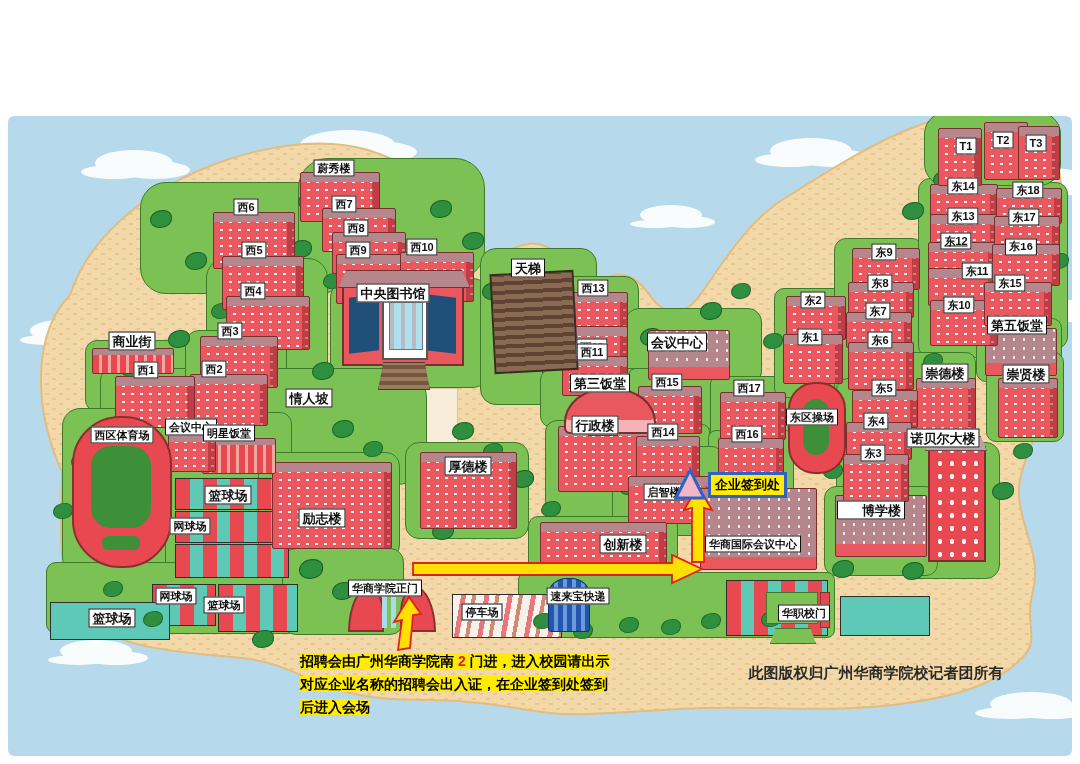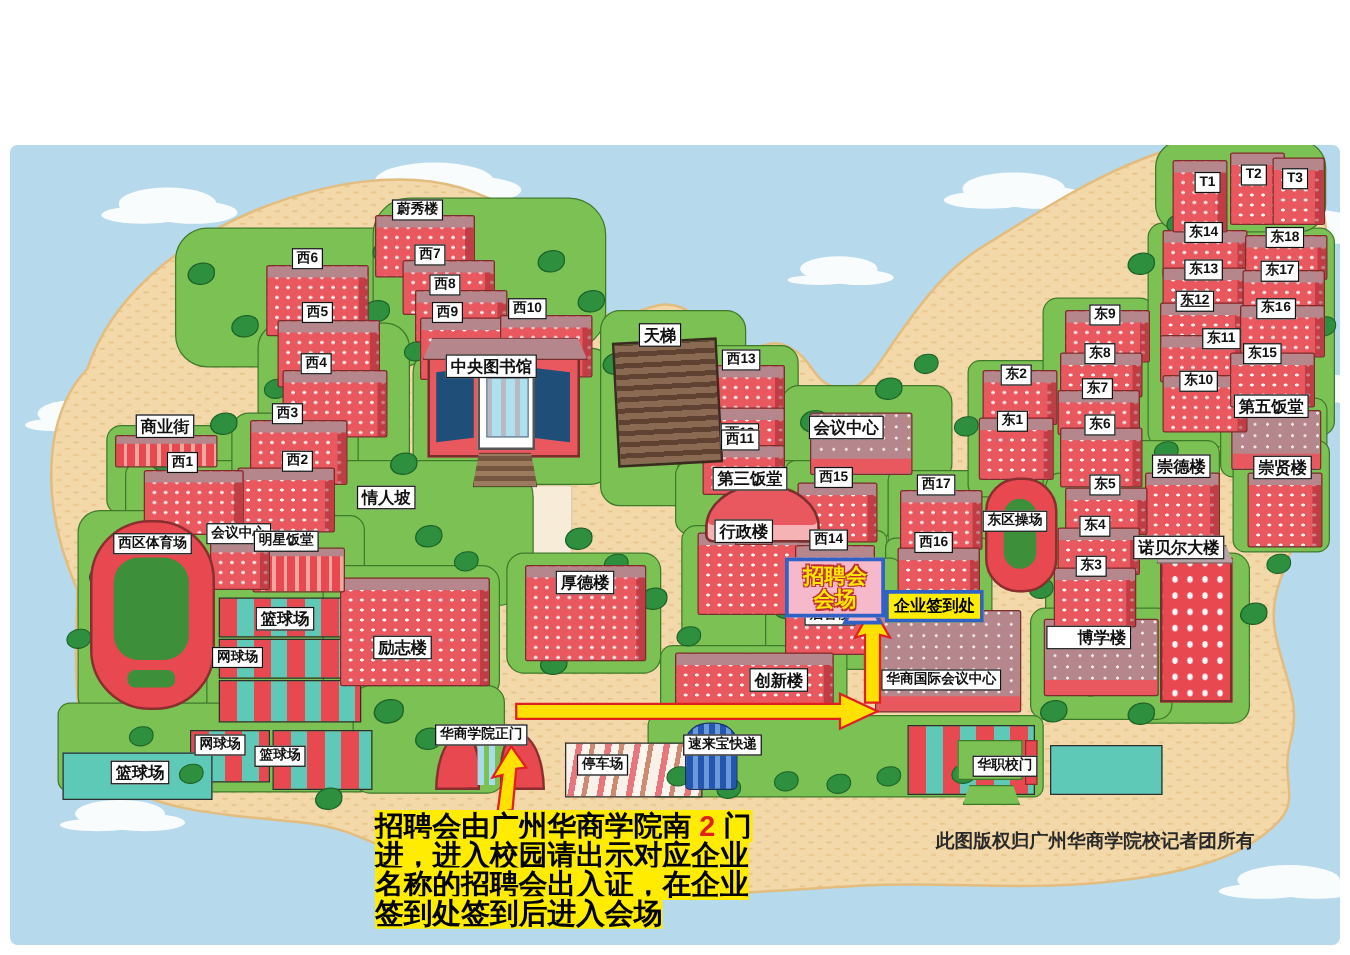--- a/index.html
+++ b/index.html
@@ -33,21 +33,21 @@
        padding:0 3px;font-weight:bold;font-size:11px;line-height:15px;color:#111;white-space:nowrap;z-index:10;}
   .lbl.md{font-size:13px;line-height:17px;}
   #fairvenue{position:absolute;left:628px;top:446px;width:74px;z-index:13;background:#f6b9cb;border:3px solid #2f62c4;
        text-align:center;font-weight:bold;font-size:17px;line-height:19px;color:#ffe800;padding:2px 0;
        text-shadow:1px 1px 0 #c03030,-1px -1px 0 #c03030,1px -1px 0 #c03030,-1px 1px 0 #c03030;}
   #signin{position:absolute;left:708px;top:472px;z-index:13;background:#ffec00;border:3px solid #2f62c4;
        font-weight:bold;font-size:13px;line-height:16px;color:#000;padding:2px 4px;white-space:nowrap;}
   #parking{position:absolute;left:616px;top:584px;width:108px;height:26px;z-index:13;background:#f6c3d0;
        border:3px solid #2f62c4;display:flex;align-items:center;justify-content:center;gap:3px;}
   #parking .ptxt{font-weight:bold;font-size:19px;color:#000;background:#ffec00;line-height:22px;white-space:nowrap;}
-  #note{position:absolute;left:300px;top:650px;width:310px;z-index:14;font-weight:bold;font-size:23px;line-height:23px;color:#000;}
+  #note{position:absolute;left:300px;top:650px;width:310px;z-index:14;font-weight:bold;font-size:14px;line-height:23px;color:#000;}
   #note span{background:#ffec00;}
   #note .rednum{color:#e02020;background:#ffec00;}
   #copyright{position:absolute;left:876px;top:673px;transform:translate(-50%,-50%);z-index:14;
        font-weight:bold;font-size:15px;color:#2a2a2a;white-space:nowrap;}
   
   #library{left:342px;top:282px;width:118px;height:80px;background:#e8585e;border:2px solid #7a2f2f;}
   #library .roof{position:absolute;left:-6px;top:-14px;width:130px;height:16px;background:#b5868c;border:1.5px solid #7a2f2f;
        clip-path:polygon(6% 0,94% 0,100% 100%,0 100%);}
   #library .panL,#library .panR{position:absolute;top:12px;width:30px;height:56px;background:#1f4e79;}
   #library .panL{left:5px;transform:skewY(-7deg);}
@@ -167,24 +167,20 @@
     <div class="g2"></div>
   </div>
 
   <svg id="arrows" viewBox="0 0 1064 640">
     <polygon points="405,447 664,447 664,439 694,453 664,467 664,459 405,459" fill="#ffe000" stroke="#e02020" stroke-width="1.8"></polygon>
     <polygon points="684,446 684,392 676,394 690,370 704,394 696,392 696,446" fill="#ffe000" stroke="#e02020" stroke-width="1.8"></polygon>
     <polygon points="390,534 394,504 386,506 401,481 413,498 405,499 402,532" fill="#ffe000" stroke="#e02020" stroke-width="1.8"></polygon>
     <polygon points="682,354 668,382 696,382" fill="#f2b6c4" stroke="#2f62c4" stroke-width="3"></polygon>
   </svg>
 
-  <div id="fairvenue" style="top:330px;left:620px;">
-    <div>招聘会</div>
-    <div>会场</div>
-  </div>
   <div id="signin" style="top:356px;left:700px;">企业签到处</div>
 
   <div id="note" style="left:292px;top:534px;">
     <span>招聘会由广州华商学院南 </span><span class="rednum">2</span><span> 门进，进入校园请出示对应企业名称的招聘会出入证，在企业签到处签到后进入会场</span>
   </div>
   <div id="copyright" style="left:868px;top:557px;">此图版权归广州华商学院校记者团所有</div>
 
 <div class="cloud" style="left: 87px; top: 34px; width: 78px; height: 26px; box-shadow: rgb(255, 255, 255) 21px 7px 0px -4px, rgb(255, 255, 255) -20px 9px 0px -6px;"></div>
     <div class="cloud" style="left: 292px; top: 14px; width: 95px; height: 30px; box-shadow: rgb(255, 255, 255) 26px 7px 0px -4px, rgb(255, 255, 255) -24px 9px 0px -6px;"></div>
     <div class="cloud" style="left: 632px; top: 89px; width: 62px; height: 20px; box-shadow: rgb(255, 255, 255) 17px 7px 0px -4px, rgb(255, 255, 255) -16px 9px 0px -6px;"></div>
@@ -352,21 +348,21 @@
     <div class="tree" style="left: 710px; top: 356px; transform: scale(0.9);"></div>
     <div class="lbl" style="left: 326px; top: 52px;">蔚秀楼</div>
     <div class="lbl" style="left: 238px; top: 91px;">西6</div>
     <div class="lbl" style="left: 336px; top: 88px;">西7</div>
     <div class="lbl" style="left: 348px; top: 112px;">西8</div>
     <div class="lbl" style="left: 350px; top: 134px;">西9</div>
     <div class="lbl" style="left: 414px; top: 131px;">西10</div>
     <div class="lbl" style="left: 246px; top: 134px;">西5</div>
     <div class="lbl" style="left: 245px; top: 175px;">西4</div>
     <div class="lbl" style="left: 222px; top: 215px;">西3</div>
-    <div class="lbl" style="left: 230px; top: 253px;">西2</div>
+    <div class="lbl" style="left: 206px; top: 253px;">西2</div>
     <div class="lbl" style="left: 138px; top: 254px;">西1</div>
     <div class="lbl md" style="left: 124px; top: 225px;">商业街</div>
     <div class="lbl md" style="left: 385px; top: 177px;">中央图书馆</div>
     <div class="lbl md" style="left: 520px; top: 152px;">天梯</div>
     <div class="lbl" style="left: 585px; top: 172px;">西13</div>
     <div class="lbl" style="left: 584px; top: 204px; margin-top: 27px;">西12</div>
     <div class="lbl" style="left: 584px; top: 236px;">西11</div>
     <div class="lbl md" style="left: 669px; top: 226px;">会议中心</div>
     <div class="lbl md" style="left: 592px; top: 267px;">第三饭堂</div>
     <div class="lbl md" style="left: 301px; top: 282px;">情人坡</div>

